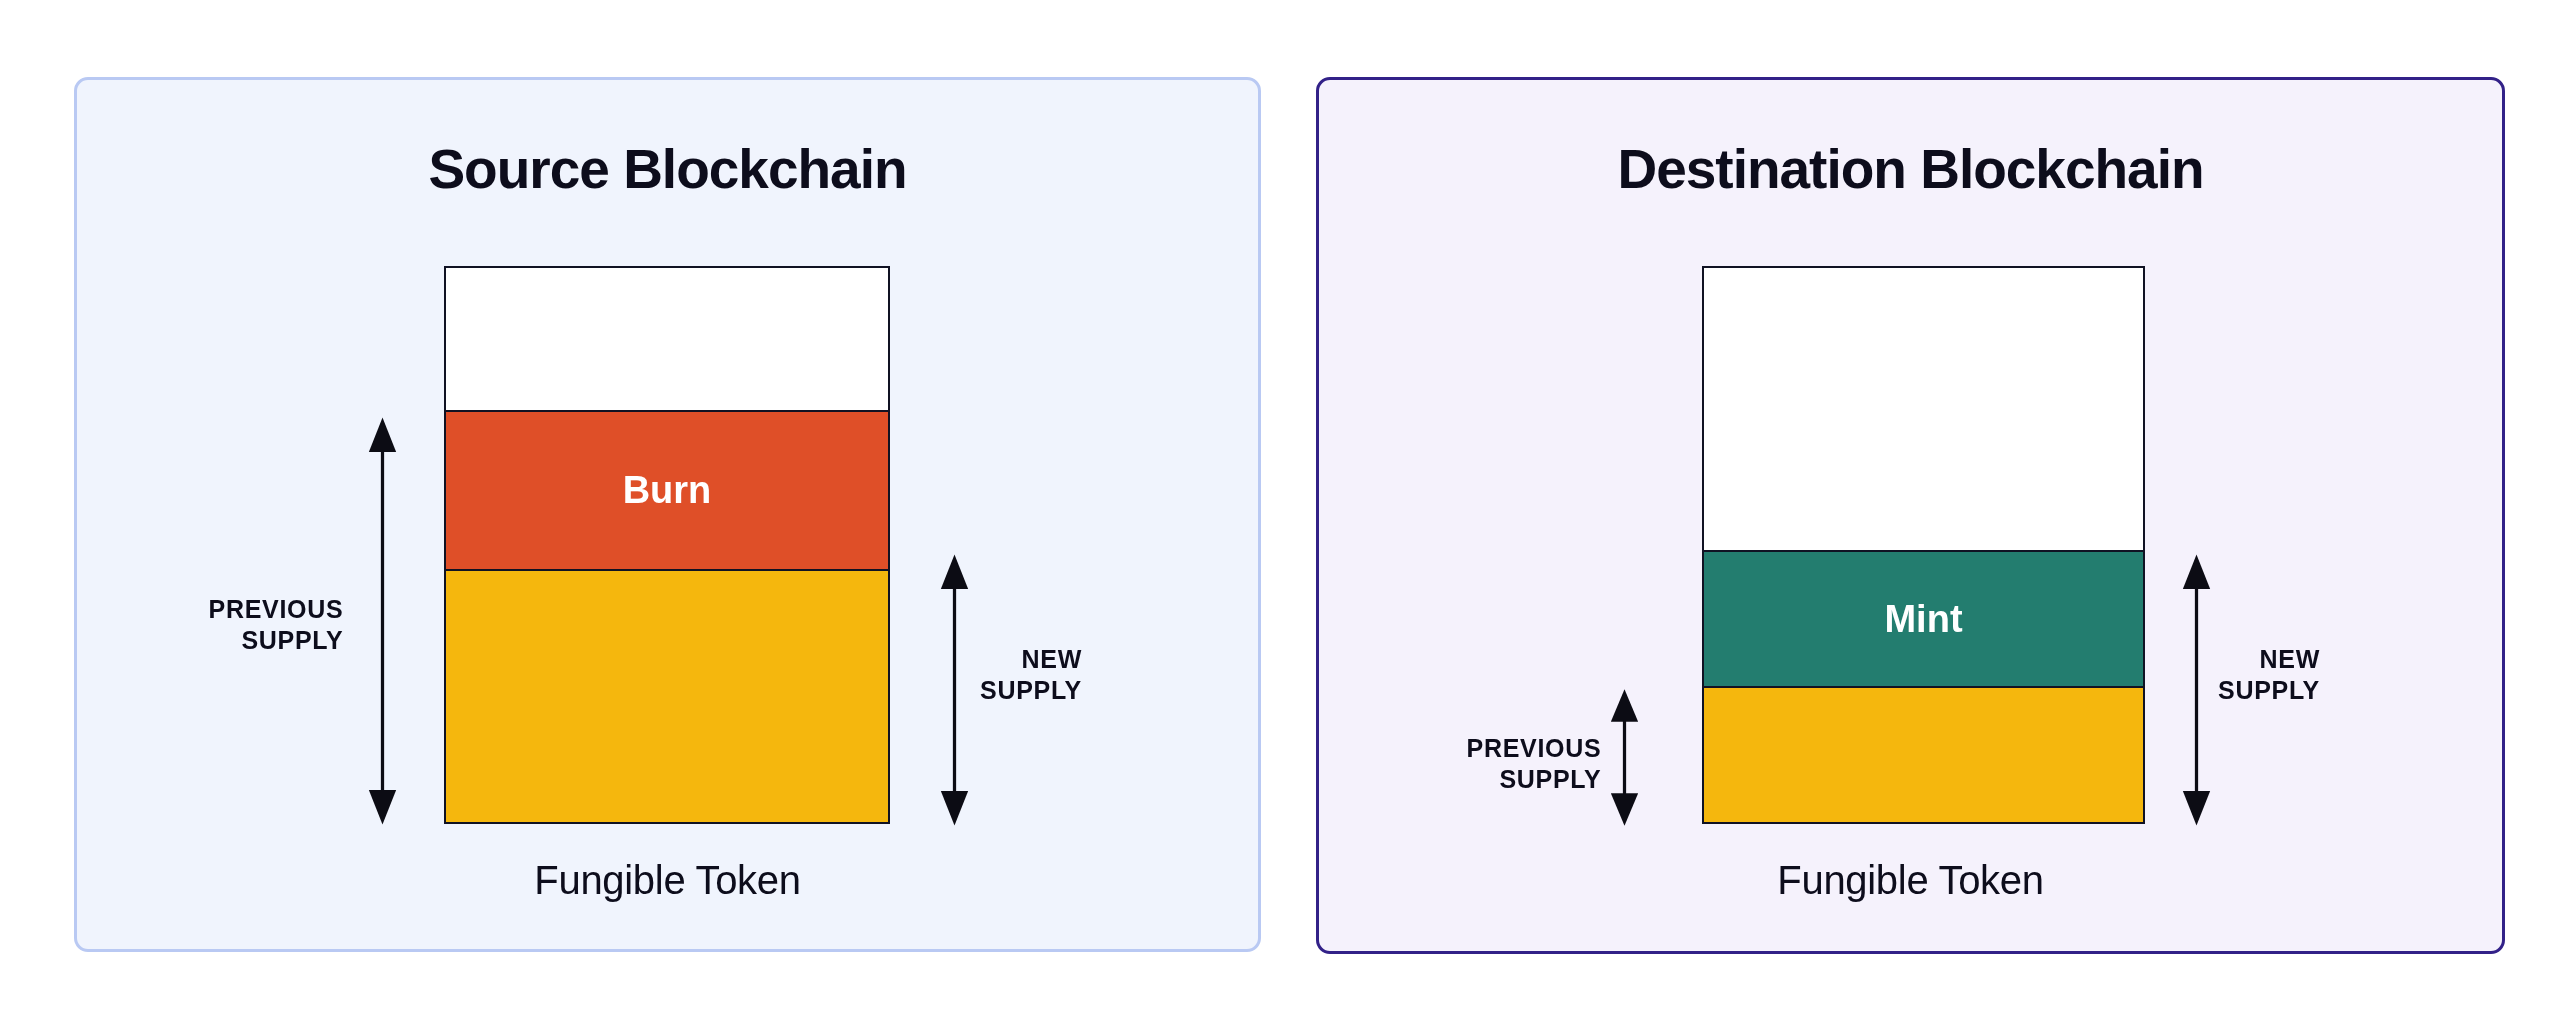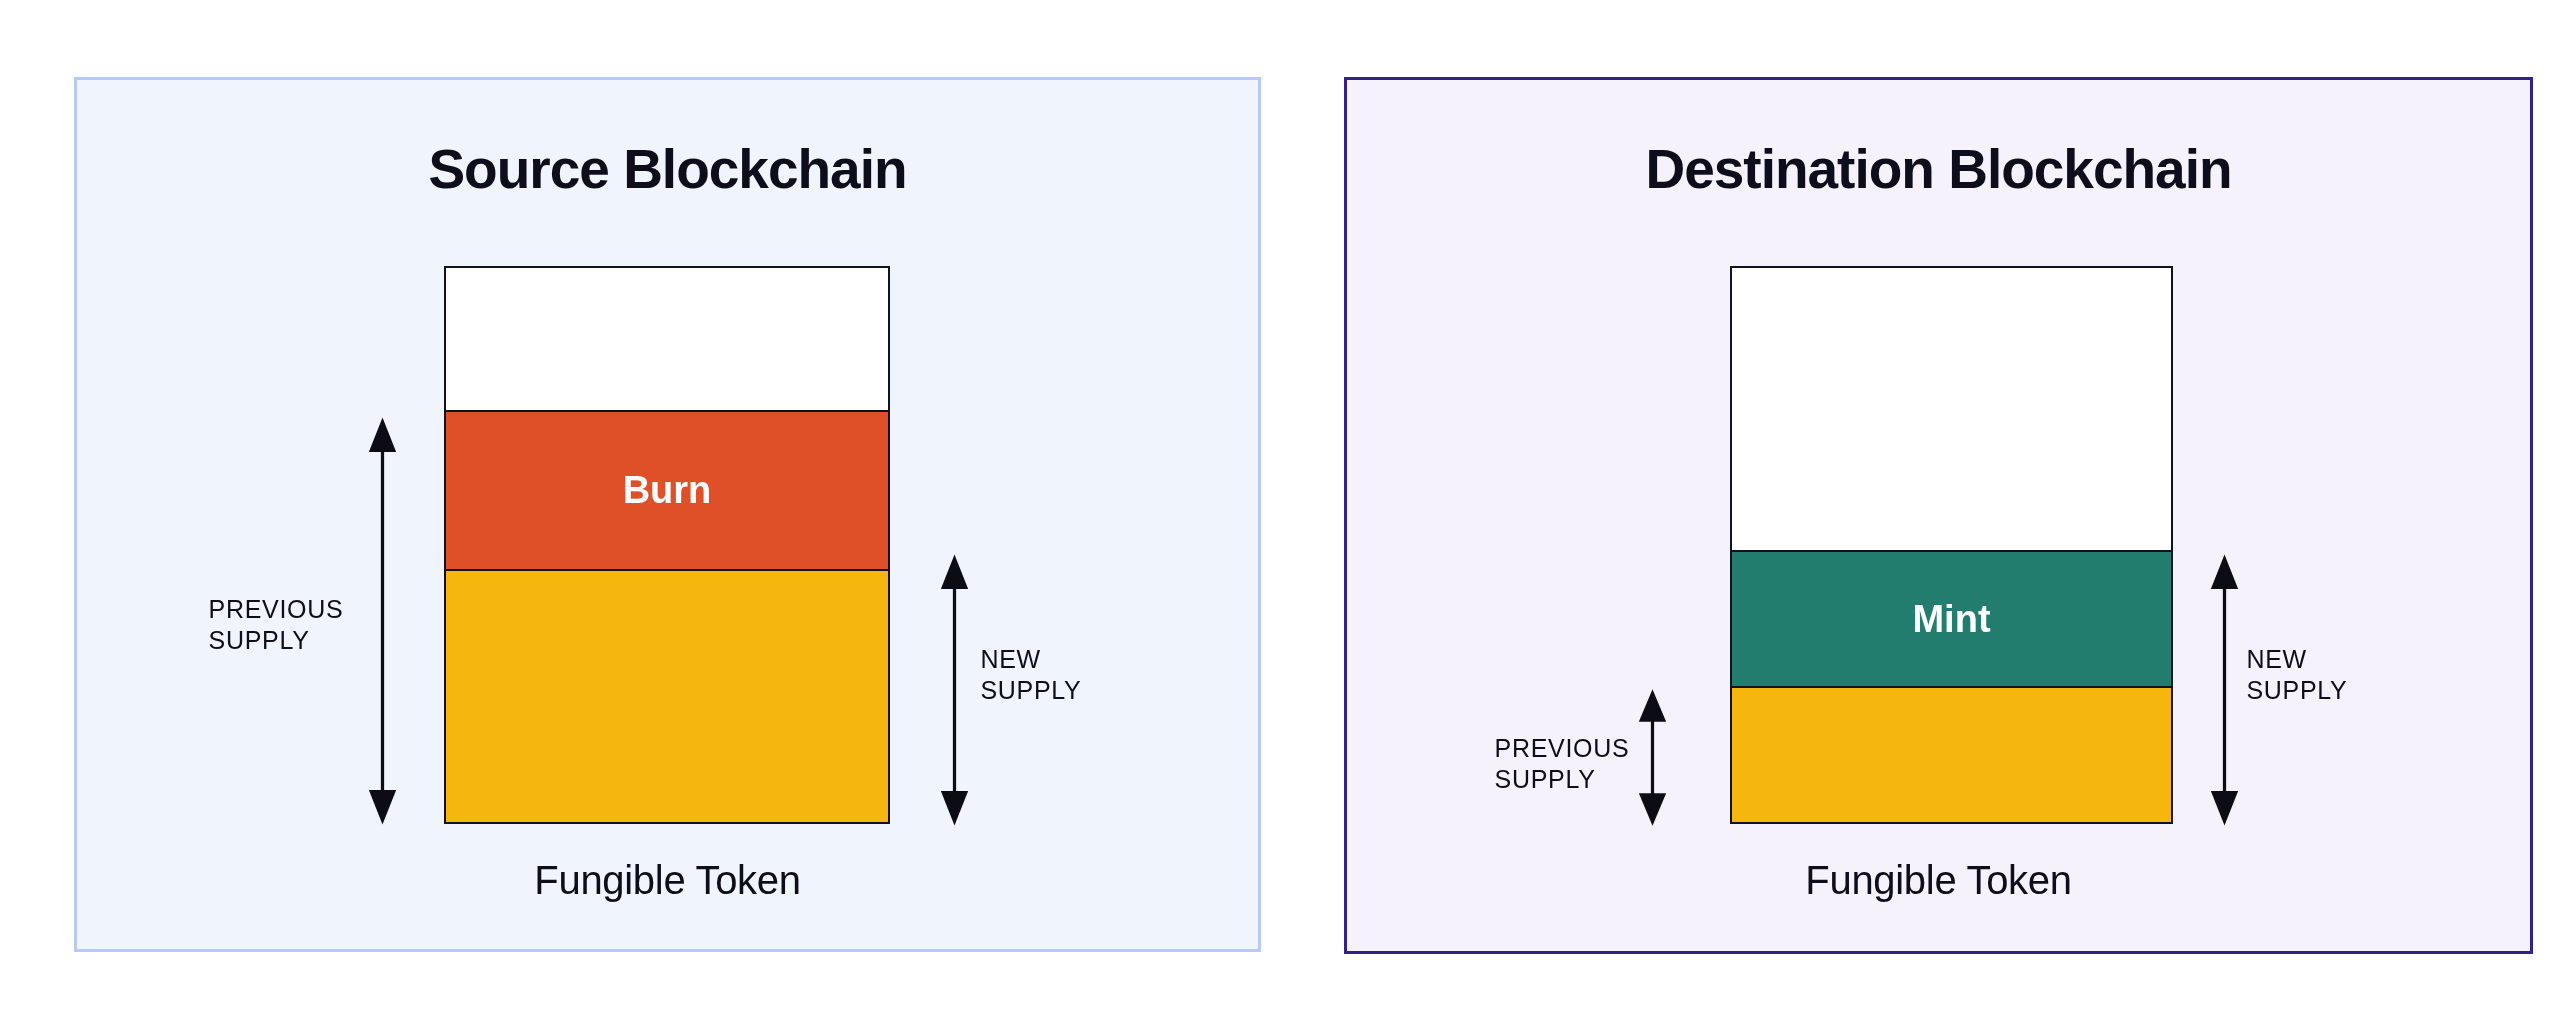--- a/index.html
+++ b/index.html
@@ -14,27 +14,27 @@
     --arrow:#0C0C14;
     --text-dark:#0D0D1C;
     --segment-label-text:#FFFFFF;
   }
   *{margin:0;padding:0;box-sizing:border-box;}
   html,body{background:#ffffff;}
   body{
     width:2576px;height:1033px;position:relative;overflow:hidden;
     font-family:"Liberation Sans", sans-serif;color:var(--text-dark);
   }
-  .panel{position:absolute;top:77px;}
+  .panel{position:absolute;top:77px;border-radius:14px;}
   .panel-source{
     left:74px;width:1187px;height:875px;
     background:var(--source-panel-bg);border:3.3px solid var(--source-panel-border);
   }
   .panel-dest{
-    left:1344px;width:1189px;height:877px;
+    left:1316px;width:1189px;height:877px;
     background:var(--dest-panel-bg);border:3.3px solid var(--dest-panel-border);
   }
   .panel-title{
     position:absolute;left:50%;top:89px;transform:translate(-50%,-50%);
     font-size:55px;font-weight:bold;letter-spacing:-1px;white-space:nowrap;
     color:var(--text-dark);
   }
   .bar{
     position:absolute;top:186px;height:558px;
     border:2.6px solid var(--bar-outline);background:#ffffff;
@@ -51,22 +51,22 @@
   .seg-label{
     color:var(--segment-label-text);font-size:38px;font-weight:600;letter-spacing:0px;
   }
   .token-label{
     position:absolute;left:0;right:0;top:800px;transform:translateY(-50%);
     text-align:center;font-size:40px;font-weight:normal;color:var(--text-dark);
     letter-spacing:-0.3px;
   }
   .arrow{position:absolute;}
   .supply-label{
-    position:absolute;transform:translate(-50%,-50%);text-align:left;
-    font-size:25px;font-weight:400;letter-spacing:0.7px;line-height:31px;
+    position:absolute;transform:translate(-50%,-50%);text-align:right;
+    font-size:25px;font-weight:700;letter-spacing:0.7px;line-height:31px;
     color:var(--text-dark);white-space:nowrap;
   }
 </style>
 </head>
 <body>
 
 <div class="panel panel-source">
   <div class="panel-title">Source Blockchain</div>
 
   <div class="bar bar-source">

